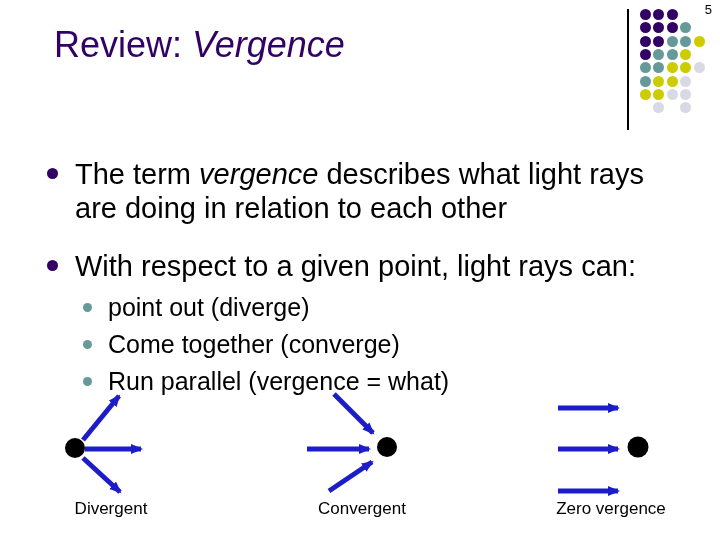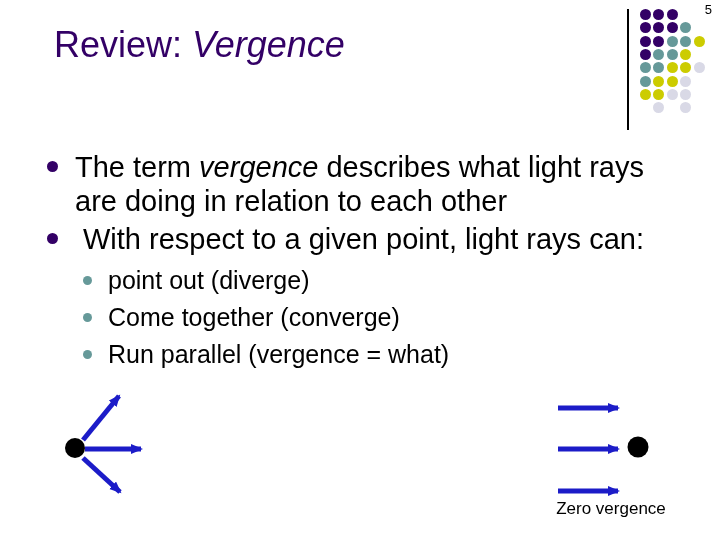--- a/index.html
+++ b/index.html
@@ -29,22 +29,22 @@
   
   .title {
     position:absolute; left:54px; top:24px;
     font-size:36px; font-weight:normal; letter-spacing:0px;
     color:var(--title,#330066); white-space:nowrap;
   }
   .title i { font-style:italic; }
 
   
   .content { position:absolute; left:40px; top:146px; width:640px; }
-  .b-main { display:flex; margin-top:4px; }
-  .b-main + .b-main { margin-top:4px;gap:8px; }
+  .b-main { display:flex; margin-top:11px; }
+  .b-main + .b-main { margin-top:24px; }
   .b-main .marker {
     flex:0 0 35px; position:relative;
   }
   .b-main .marker .dot {
     position:absolute; left:7px; top:11px;
     width:11px; height:11px; border-radius:50%;
     background:var(--main-bullet,#330066);
   }
   .b-main .txt {
     font-size:29px; line-height:34px; letter-spacing:0px;
@@ -170,22 +170,32 @@
     </div>
   </div>
 
   <div class="diagram" id="diagram-divergent">
     <svg width="190" height="130">
       <line class="ray" x1="48" y1="60" x2="84" y2="16" marker-end="url(#ah)"></line>
       <line class="ray" x1="50" y1="69" x2="106" y2="69" marker-end="url(#ah)"></line>
       <line class="ray" x1="48" y1="78" x2="85" y2="112" marker-end="url(#ah)"></line>
       <circle class="focal" cx="40" cy="68" r="10"></circle>
     </svg>
-  </div>
-
+    <div class="diag-label">Divergent</div>
+  </div>
+
+  <div class="diagram" id="diagram-convergent">
+    <svg width="190" height="130">
+      <line class="ray" x1="39" y1="14" x2="78" y2="53" marker-end="url(#ah)"></line>
+      <line class="ray" x1="12" y1="69" x2="74" y2="69" marker-end="url(#ah)"></line>
+      <line class="ray" x1="34" y1="111" x2="77" y2="82" marker-end="url(#ah)"></line>
+      <circle class="focal" cx="92" cy="67" r="10"></circle>
+    </svg>
+    <div class="diag-label">Convergent</div>
+  </div>
 
   <div class="diagram" id="diagram-zero">
     <svg width="190" height="130">
       <line class="ray" x1="23" y1="28" x2="83" y2="28" marker-end="url(#ah)"></line>
       <line class="ray" x1="23" y1="69" x2="83" y2="69" marker-end="url(#ah)"></line>
       <line class="ray" x1="23" y1="111" x2="83" y2="111" marker-end="url(#ah)"></line>
       <circle class="focal" cx="103" cy="67" r="10.5"></circle>
     </svg>
     <div class="diag-label">Zero vergence</div>
   </div>

